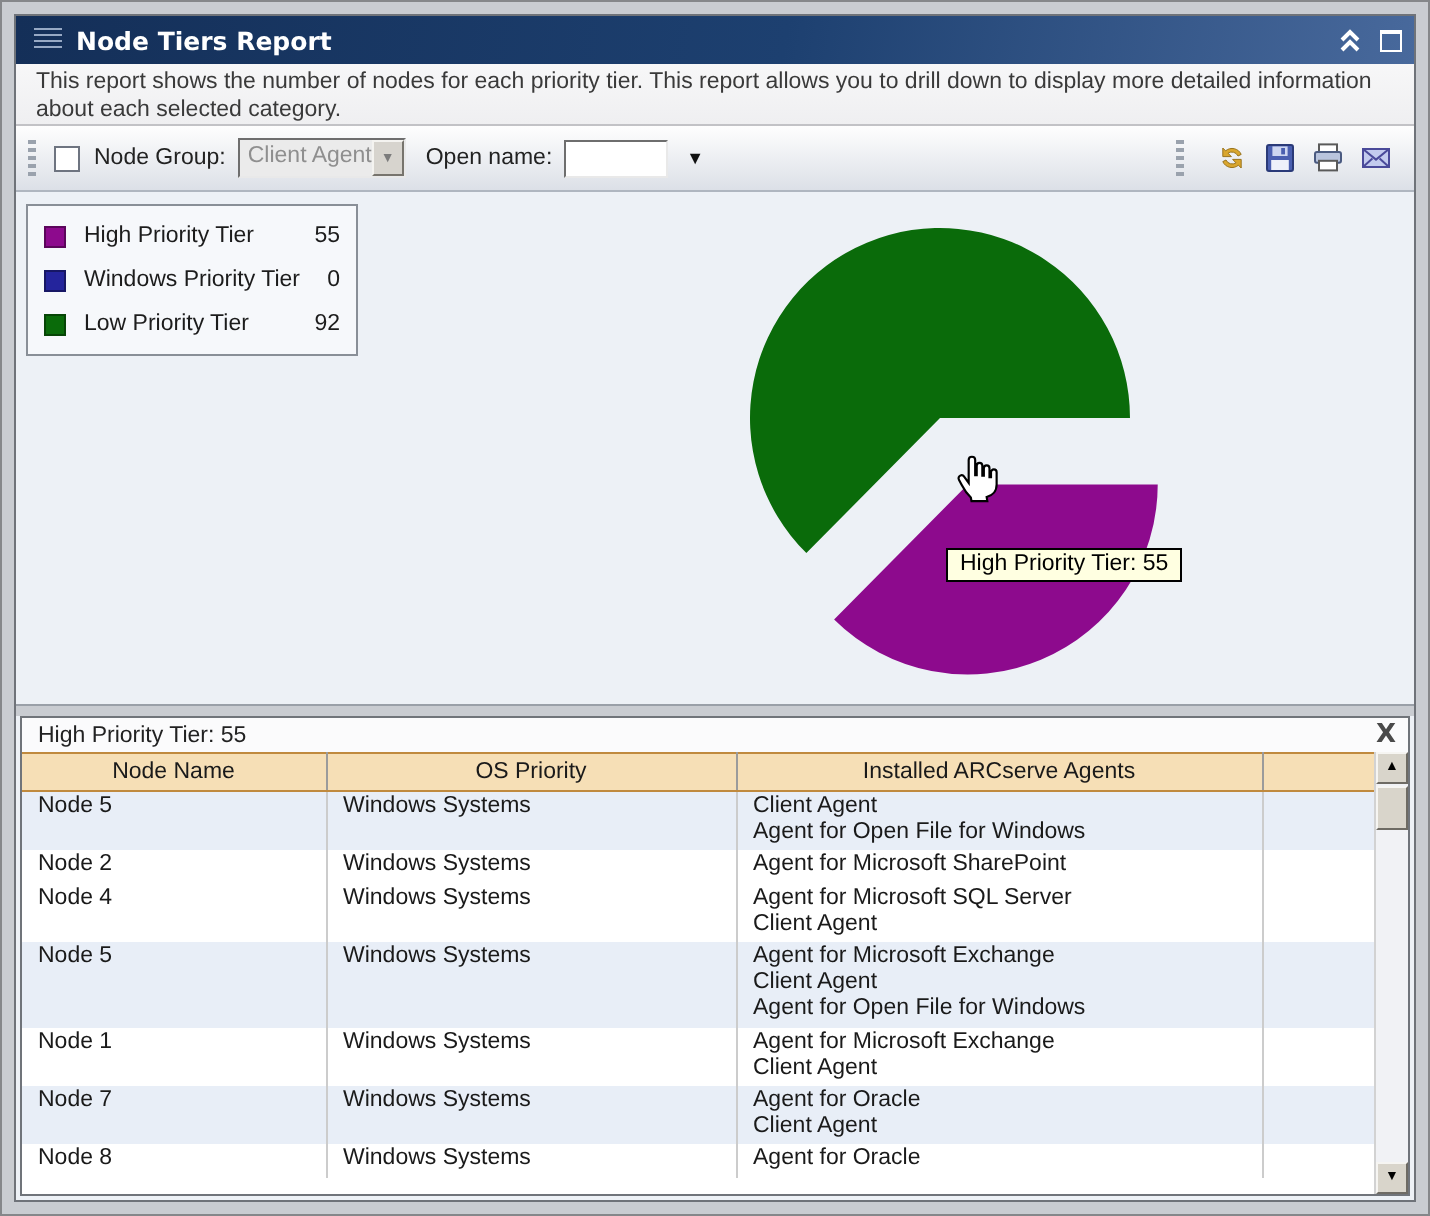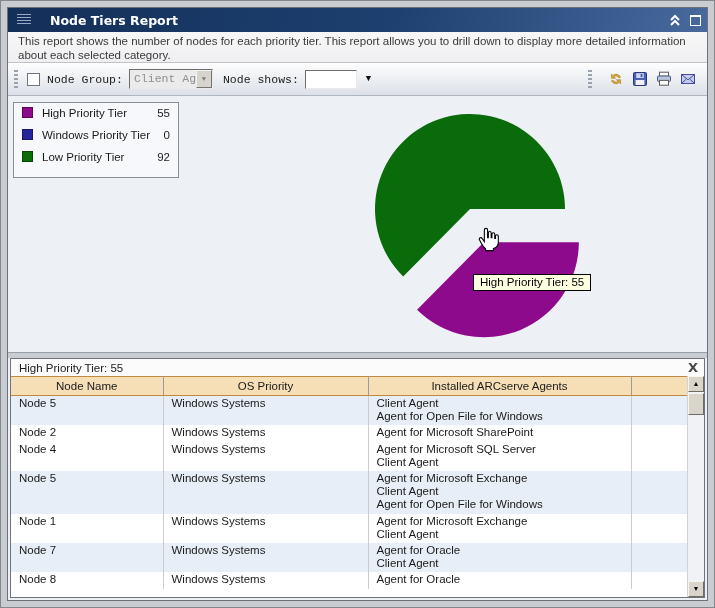--- a/index.html
+++ b/index.html
@@ -4,54 +4,54 @@
 <style>
   * { margin:0; padding:0; box-sizing:border-box; }
   html,body { width:715px; height:608px; }
   body { font-family:"Liberation Sans", sans-serif; font-size:11.5px; color:#222; }
 
   .frame { width:715px; height:608px; background:#c9ccd1; border:1px solid #85878a; padding:6px; }
   .window { position:relative; width:701px; height:594px; border:1px solid #6f7379; background:#edf1f6; overflow:hidden; }
 
   
   .titlebar { height:24px; background:linear-gradient(100deg,#142f58 0%,#1d4070 55%,#48699c 100%);
-              display:flex; align-items:center; padding:0 6px;gap:12px; }
+              display:flex; align-items:center; padding:0 6px; }
   .title-grip { width:14px; height:12px; margin:0 7px 0 3px;
                 background:repeating-linear-gradient(to bottom,#97a9c4 0 1px, transparent 1px 3px); }
   .title-text { color:#fff; font-family:"DejaVu Sans", sans-serif; font-weight:bold; font-size:12.5px; }
   .title-buttons { margin-left:auto; display:flex; align-items:center; gap:8px; }
   .collapse-btn { display:inline-flex; cursor:default; }
   .maximize-btn { width:11px; height:11px; border:1px solid #fff; border-top:2px solid #fff; display:inline-block; }
 
   
   .description { height:31px; background:linear-gradient(#f7f7f8,#efeff1); border-bottom:1px solid #c2c2c6;
                  padding:3px 10px 0 10px; color:#3a3a3a; line-height:13.5px; }
 
   
   .toolbar { height:33px; background:linear-gradient(#fefefe,#dce0e7); border-bottom:1px solid #afb6c0;
-             display:flex; align-items:center; padding:4px 6px;font-family:Liberation Mono, monospace; }
+             display:flex; align-items:center; padding:4px 6px; }
   .tb-grip { width:4px; height:18px; margin-right:9px;
              background:repeating-linear-gradient(to bottom,#9aa2ad 0 2px, transparent 2px 4px); }
   .checkbox { width:13px; height:13px; background:#fff; border:1px solid #6e7480; margin-right:7px; }
   .tb-label { color:#222; margin-right:6px; white-space:nowrap; }
   .tb-select { display:flex; height:20px; border:1px solid; border-color:#6e6e6e #e9e9e9 #e9e9e9 #6e6e6e;
                background:#ebebeb; margin-right:10px; }
   .tb-select .val { width:66px; padding:2px 4px; color:#8f8f8f; overflow:hidden; white-space:nowrap; }
   .tb-select .arrow-btn { width:16px; background:#d7d4ce; border:1px solid; border-color:#f4f3f0 #77746d #77746d #f4f3f0;
                           color:#7c7c7c; font-size:7px; display:flex; align-items:center; justify-content:center; }
   .tb-input { width:52px; height:19px; border:1px solid; border-color:#6e6e6e #e9e9e9 #e9e9e9 #6e6e6e;
               background:#fff; padding:2px 3px; font:inherit; }
   .combo-arrow { font-size:9px; color:#111; margin-left:9px; }
   .tb-right { margin-left:auto; display:flex; align-items:center; gap:6px; padding-right:4px; }
   .tb-icon { width:18px; height:18px; display:inline-flex; align-items:center; justify-content:center; }
 
   
   .pie-area { position:absolute; left:0; top:88px; width:699px; height:256px; background:#edf1f6; }
   .legend { position:absolute; left:5px; top:6px; width:166px; background:#f6f8fb; border:1px solid #898f97; padding:4px 0; }
-  .legend-row { display:flex; align-items:flex-start; height:22px; padding:0 8px; }
+  .legend-row { display:flex; align-items:center; height:22px; padding:0 8px; }
   .legend-swatch { width:11px; height:11px; margin-right:9px; border:1px solid rgba(0,0,0,.35); flex:0 0 11px; }
   .legend-label { flex:1; color:#1c1c1c; }
   .legend-value { color:#1c1c1c; text-align:right; }
   #pie-svg { position:absolute; left:0; top:0; }
   .cursor-hand { position:absolute; left:468px; top:130px; }
   .chart-tooltip { position:absolute; left:465px; top:178px; background:#ffffe1; border:1px solid #000;
                    padding:1px 6px 2px 6px; white-space:nowrap; color:#000; }
 
   
   .divider { position:absolute; left:0; top:344px; width:699px; height:6px; background:#c9ccd1;
@@ -106,21 +106,21 @@
     <div class="description">This report shows the number of nodes for each priority tier. This report allows you to drill down to display more detailed information about each selected category.</div>
 
     <div class="toolbar">
       <span class="tb-grip"></span>
       <span class="checkbox"></span>
       <span class="tb-label">Node Group:</span>
       <span class="tb-select">
         <span class="val">Client Agent</span>
         <span class="arrow-btn">▼</span>
       </span>
-      <span class="tb-label">Node shows:</span>
+      <span class="tb-label">Open name:</span>
       <input class="tb-input" readonly="" value="" style="">
       <span class="combo-arrow">▼</span>
 
       <span class="tb-right">
         <span class="tb-grip"></span>
         <span class="tb-icon">
           <svg width="16" height="16" viewBox="0 0 16 16">
             <path d="M12.6 6.2 A5 5 0 0 0 4.8 4.4 L3.4 3 v4.3 h4.3 L6 5.6 A3.4 3.4 0 0 1 11 7 Z" fill="#d9a62e" stroke="#9a741d" stroke-width=".5"></path>
             <path d="M3.4 9.8 A5 5 0 0 0 11.2 11.6 L12.6 13 v-4.3 h-4.3 L10 10.4 A3.4 3.4 0 0 1 5 9 Z" fill="#d9a62e" stroke="#9a741d" stroke-width=".5"></path>
           </svg>

